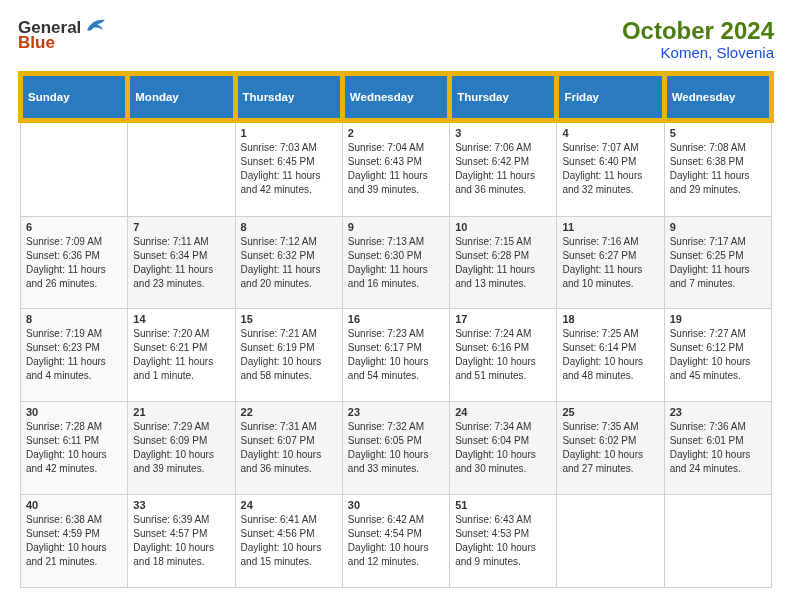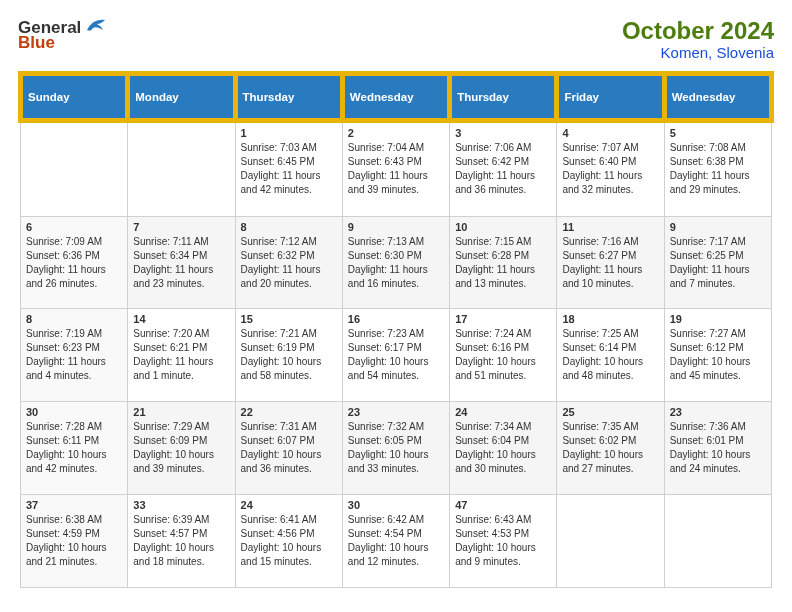--- a/index.html
+++ b/index.html
@@ -235,37 +235,37 @@
             <span class="day-num">25</span>
             <div class="day-content">Sunrise: 7:35 AM<br>Sunset: 6:02 PM<br>Daylight: 10 hours and 27 minutes.</div>
           </td>
           <td>
             <span class="day-num">23</span>
             <div class="day-content">Sunrise: 7:36 AM<br>Sunset: 6:01 PM<br>Daylight: 10 hours and 24 minutes.</div>
           </td>
         </tr>
         <tr>
           <td>
-            <span class="day-num">37</span>
+            <span class="day-num">40</span>
             <div class="day-content">Sunrise: 6:38 AM<br>Sunset: 4:59 PM<br>Daylight: 10 hours and 21 minutes.</div>
           </td>
           <td>
             <span class="day-num">33</span>
             <div class="day-content">Sunrise: 6:39 AM<br>Sunset: 4:57 PM<br>Daylight: 10 hours and 18 minutes.</div>
           </td>
           <td>
             <span class="day-num">24</span>
             <div class="day-content">Sunrise: 6:41 AM<br>Sunset: 4:56 PM<br>Daylight: 10 hours and 15 minutes.</div>
           </td>
           <td>
             <span class="day-num">30</span>
             <div class="day-content">Sunrise: 6:42 AM<br>Sunset: 4:54 PM<br>Daylight: 10 hours and 12 minutes.</div>
           </td>
           <td>
-            <span class="day-num">47</span>
+            <span class="day-num">51</span>
             <div class="day-content">Sunrise: 6:43 AM<br>Sunset: 4:53 PM<br>Daylight: 10 hours and 9 minutes.</div>
           </td>
           <td class="empty-cell"></td>
           <td class="empty-cell"></td>
         </tr>
       </tbody>
   </table>
 </div>
 
 </body></html>

